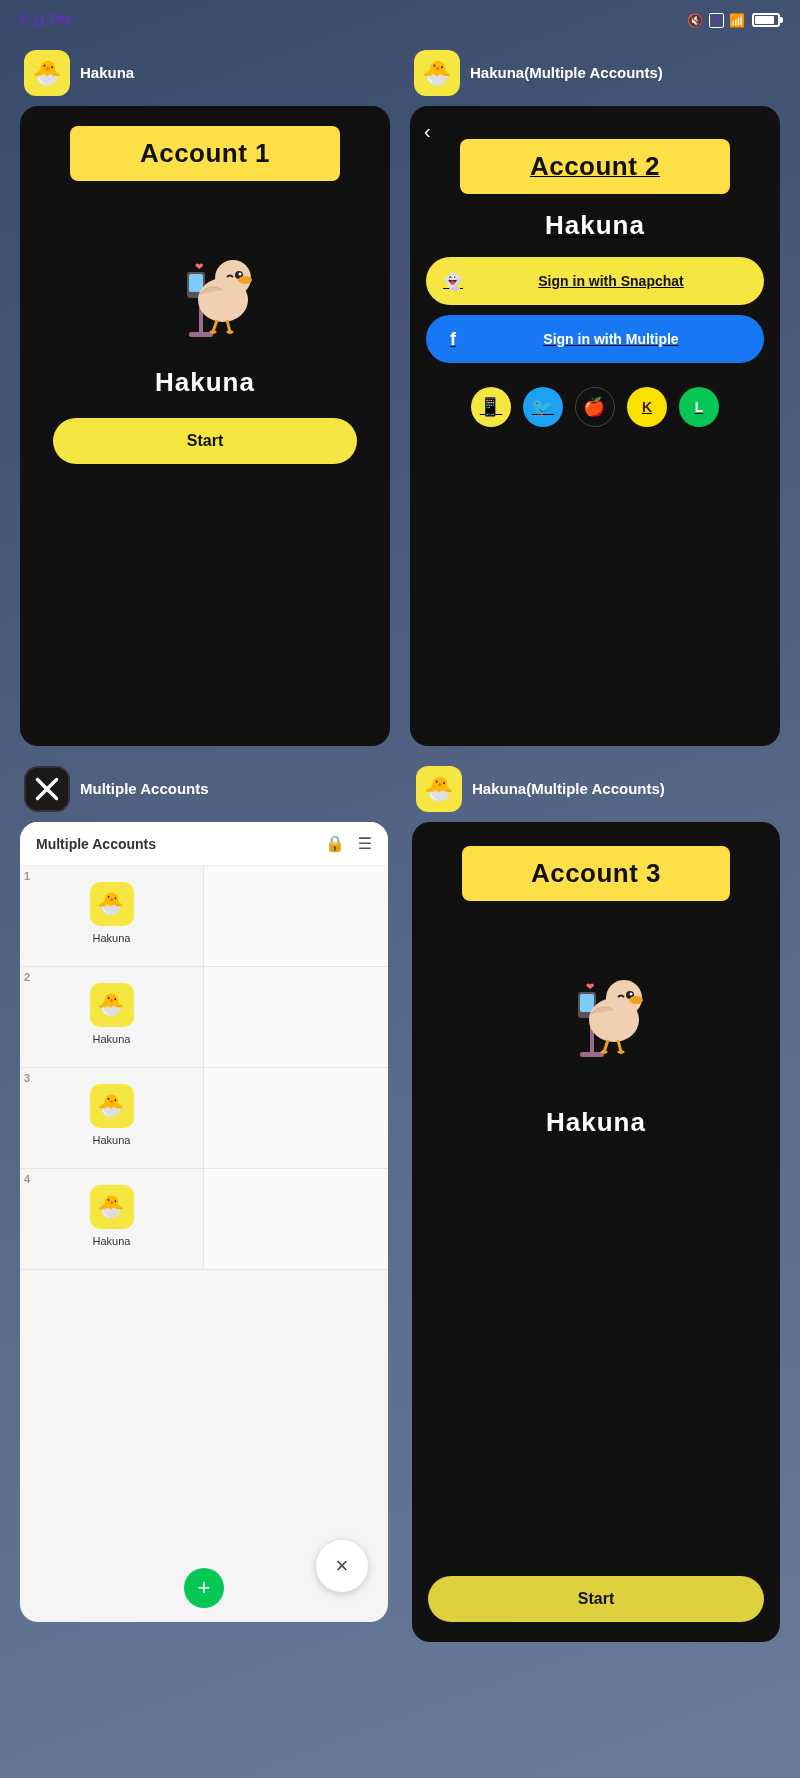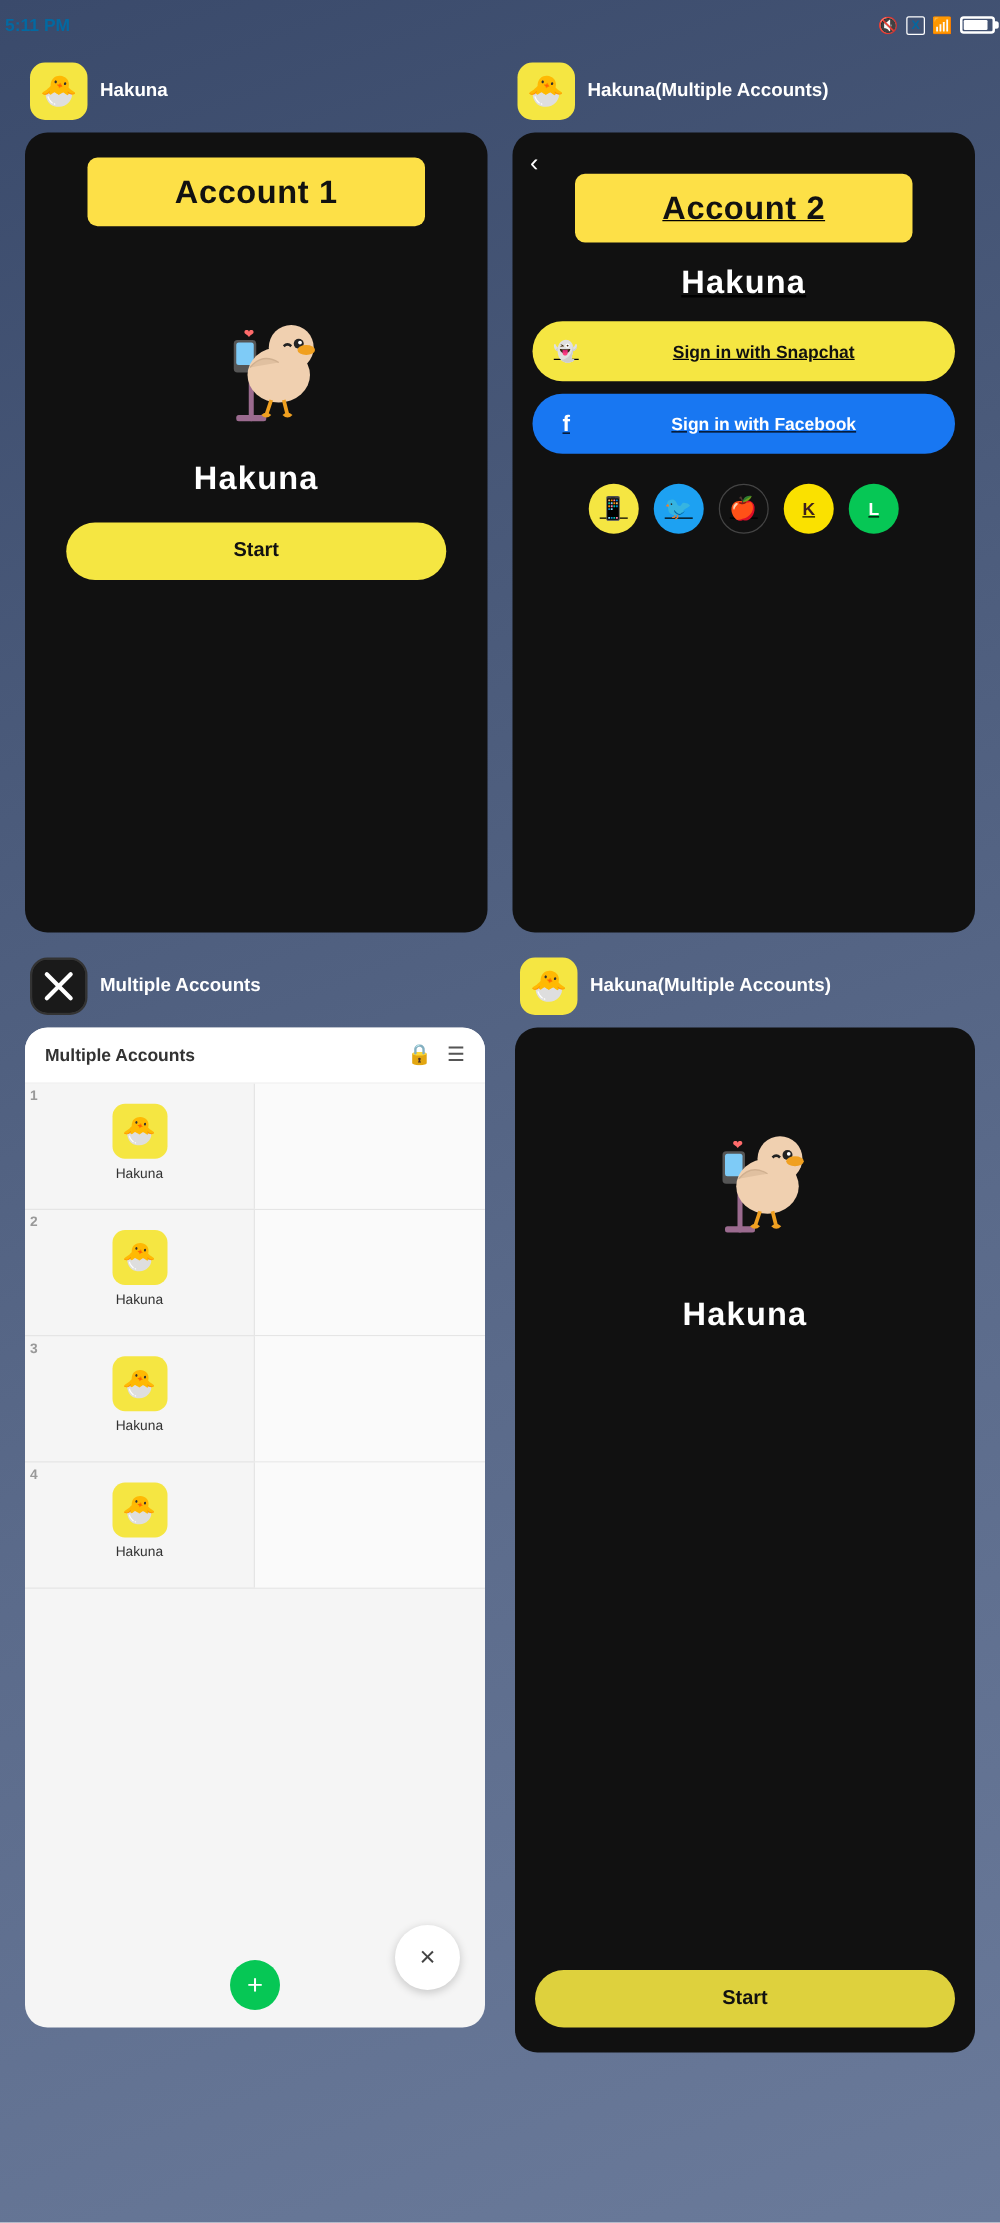--- a/index.html
+++ b/index.html
@@ -12,24 +12,24 @@
       font-family: -apple-system, BlinkMacSystemFont, 'Segoe UI', sans-serif;
       position: relative;
       overflow-x: hidden;
     }
 
     
     .status-bar {
       display: flex;
       justify-content: space-between;
       align-items: center;
-      padding: 8px 4px;
-      color: #0369a1;
+      padding: 8px 20px;
+      color: #6d28d9;
       font-size: 14px;
-      font-weight: 700;
+      font-weight: 400;
       height: 40px;
     }
     .status-bar-right {
       display: flex;
       align-items: center;
       gap: 6px;
     }
     .battery-icon {
       width: 28px;
       height: 14px;
@@ -444,21 +444,21 @@
           <span class="account-label-text">Account 2</span>
         </div>
         <div class="hakuna-brand" style="margin-bottom:16px;">Hakuna</div>
 
         <button class="signin-btn btn-snapchat">
           <div class="signin-btn-icon">👻</div>
           <span class="signin-btn-label">Sign in with Snapchat</span>
         </button>
         <button class="signin-btn btn-facebook">
           <div class="signin-btn-icon" style="font-weight:bold; font-size:18px; color:white;">f</div>
-          <span class="signin-btn-label">Sign in with Facebook</span>
+          <span class="signin-btn-label">Sign in with Multiple</span>
         </button>
 
         <div class="social-icons-row">
           <div class="social-circle sc-yellow">📱</div>
           <div class="social-circle sc-twitter">🐦</div>
           <div class="social-circle sc-apple">🍎</div>
           <div class="social-circle sc-kakao" style="font-size:14px; font-weight:bold;">K</div>
           <div class="social-circle sc-line" style="font-size:14px; font-weight:bold;">L</div>
         </div>
       </div>
@@ -539,20 +539,23 @@
 
   <div class="app-panel">
     <div class="app-header">
       <div class="app-icon app-icon-hakuna">
         <span>🐣</span>
       </div>
       <span class="app-title">Hakuna(Multiple Accounts)</span>
     </div>
     <div class="phone-screen account3-screen" style="position:relative;">
       <div class="phone-screen-inner" style="padding-top:24px;">
+        <div class="account-label-box">
+          <span class="account-label-text">Account 3</span>
+        </div>
 
         <div class="mascot-container">
           <svg viewBox="0 0 120 130" width="120" height="130">
 
             <rect x="54" y="80" width="4" height="45" fill="#9b6b8f" rx="2"></rect>
             <rect x="44" y="120" width="24" height="5" fill="#9b6b8f" rx="2"></rect>
 
             <rect x="42" y="60" width="18" height="26" fill="#555" rx="3"></rect>
             <rect x="44" y="62" width="14" height="18" fill="#7ecbf7" rx="2"></rect>
 

